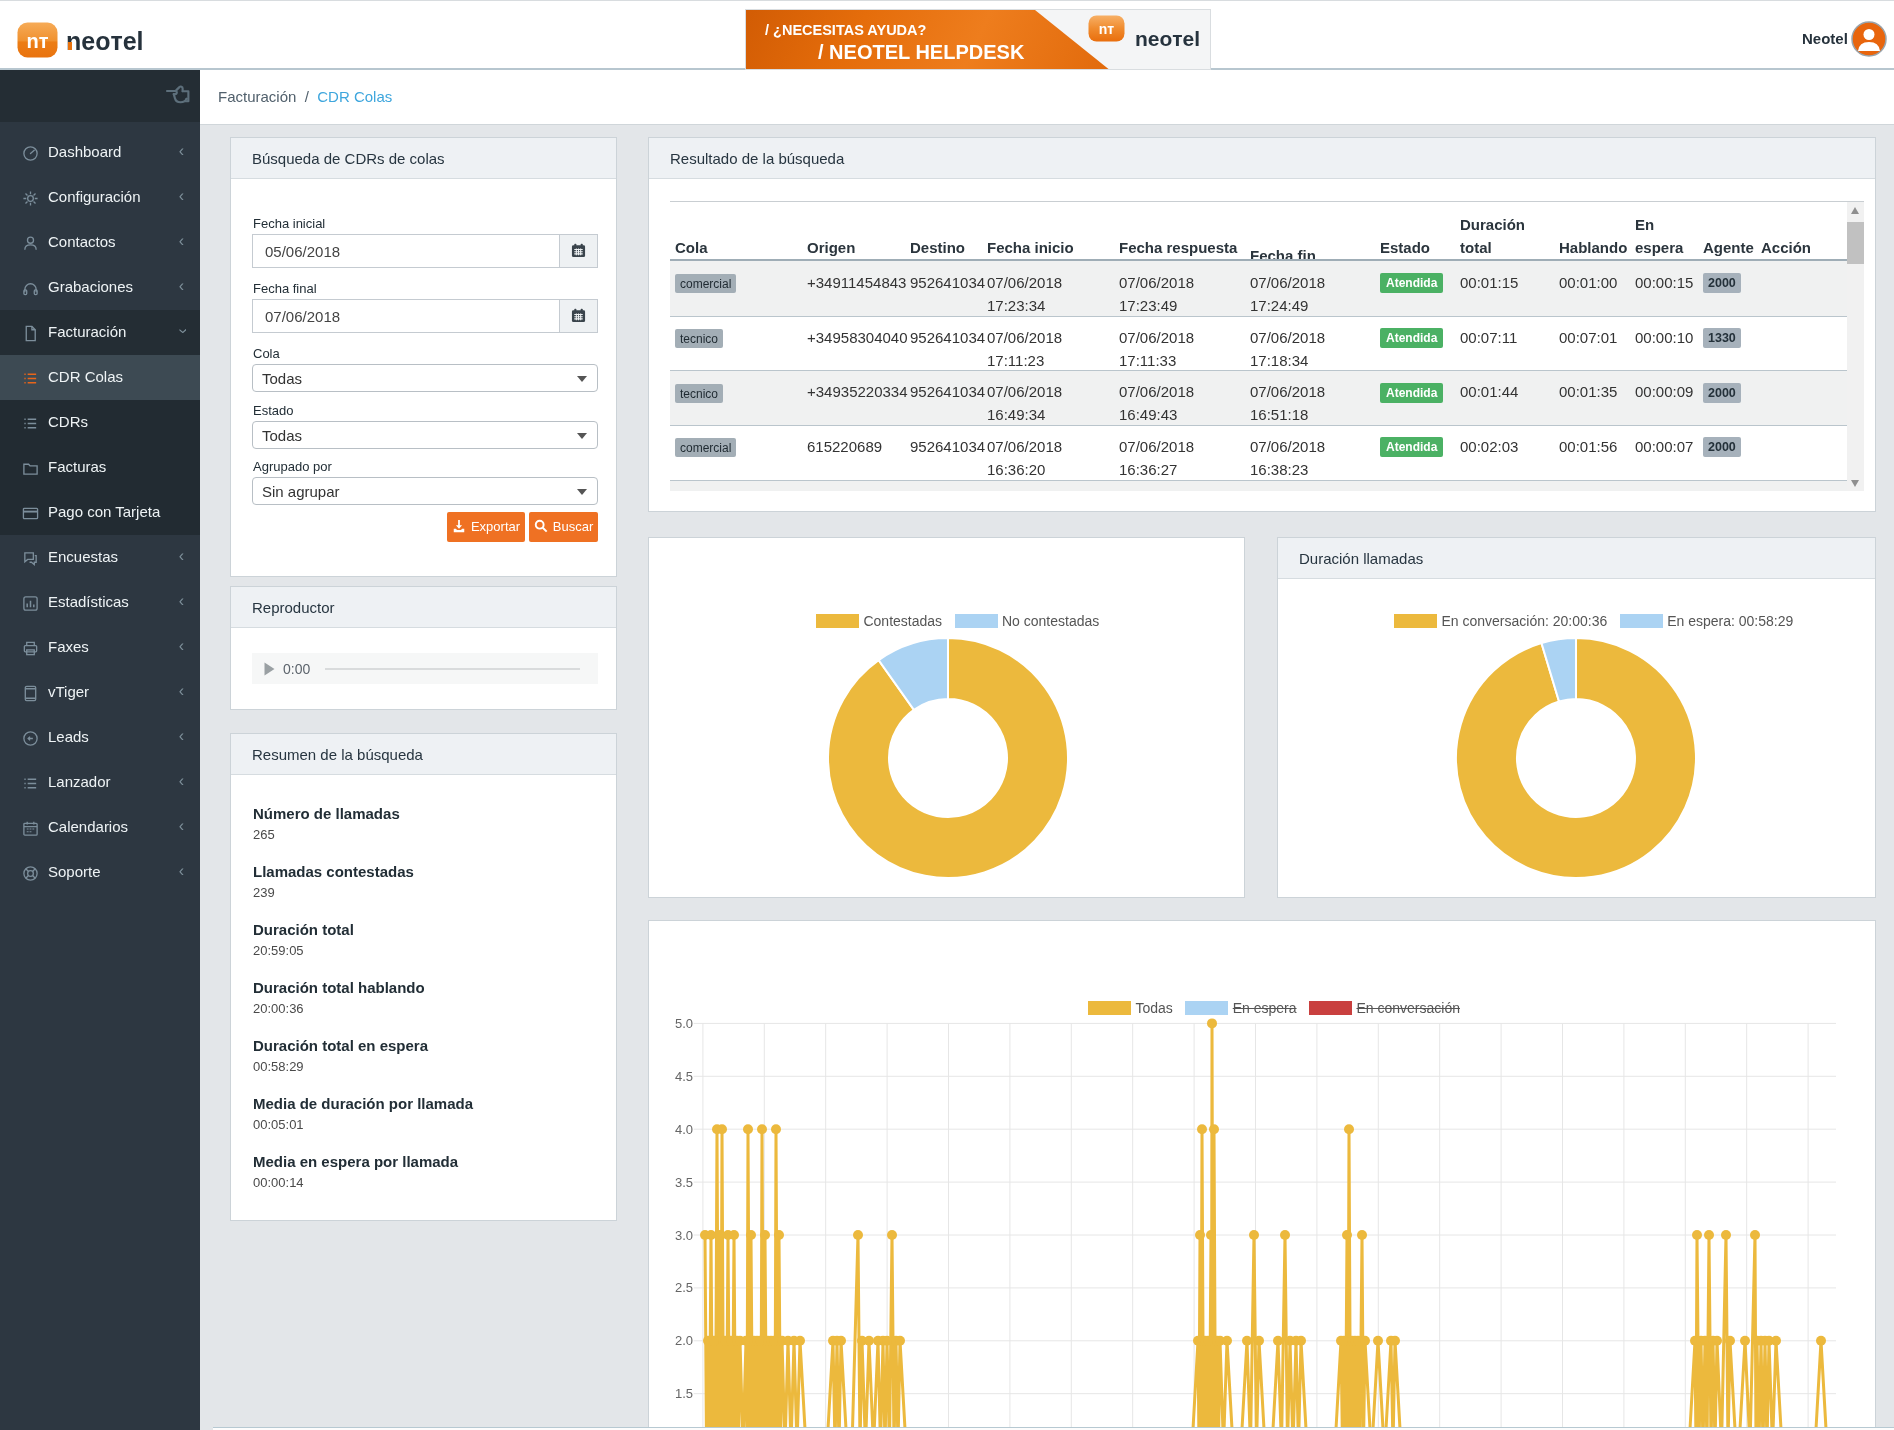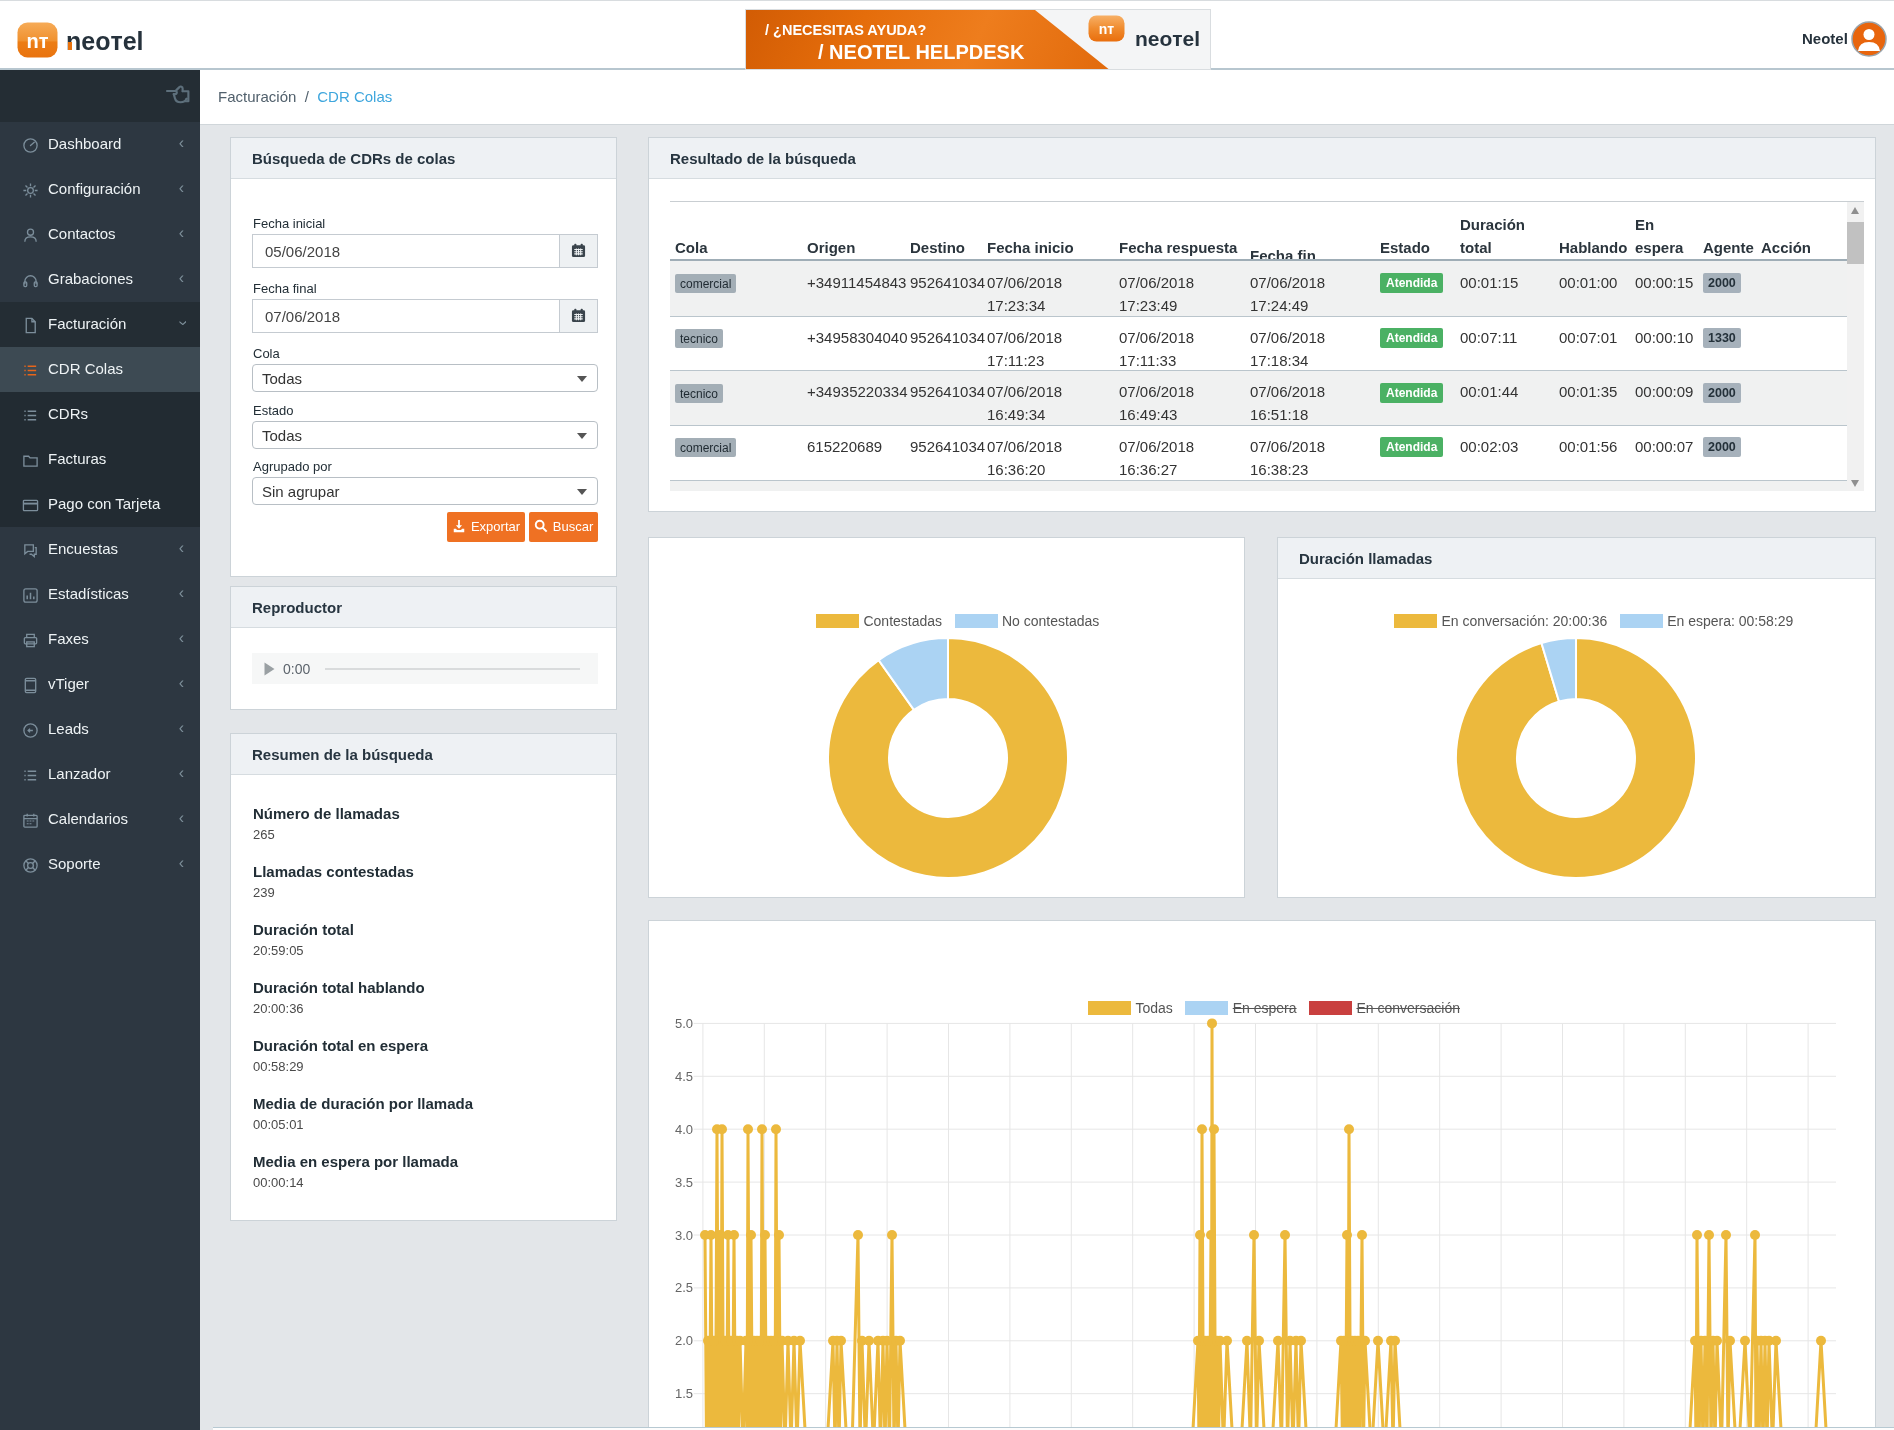--- a/index.html
+++ b/index.html
@@ -9,21 +9,21 @@
 .item{position:relative;height:45px;color:#eef3f5;font-size:15px;}
 .item .mi{position:absolute;left:22px;top:15px;}
 .item .lbl{position:absolute;left:48px;top:13px;}
 .item .arr{position:absolute;right:16px;top:12px;color:#7d8f9a;font-size:16px;}
 .item.parent{background:#242d34;}
 .item.sub{background:#222b32;}
 .item.active{background:#3d4a53;}
 .arrdn{transform:rotate(-90deg);}
 .bc{position:absolute;left:200px;top:70px;width:1694px;height:55px;background:#fff;border-bottom:1px solid #d0d6da;}
 .panel{position:absolute;background:#fff;border:1px solid #ccd3d8;}
-.phead{position:relative;height:41px;background:#eef1f4;border-bottom:1px solid #d6dce0;font-weight:bold;font-size:15px;color:#273540;line-height:41px;padding-left:21px;}
+.phead{position:relative;height:41px;background:#eef1f4;border-bottom:1px solid #d6dce0;font-weight:normal;font-size:15px;color:#273540;line-height:41px;padding-left:21px;}
 .flabel{position:absolute;left:22px;font-weight:normal;font-size:13px;color:#222e36;}
 .finput{position:absolute;left:21px;width:346px;height:34px;border:1px solid #c5cbd1;background:#fff;padding-left:12px;}
 .finput .tx{position:absolute;left:12px;top:8px;font-size:15px;color:#444;}
 .finput .calbtn{position:absolute;right:0;top:0;width:38px;height:32px;background:#eef1f3;border-left:1px solid #c5cbd1;text-align:center;}
 .fselect{position:absolute;left:21px;width:346px;height:28px;border:1px solid #b8bfc5;border-radius:4px;background:#fff;}
 .fselect .tx{position:absolute;left:9px;top:5px;font-size:15px;color:#333;}
 .fselect .car{position:absolute;right:10px;top:11px;width:0;height:0;border-left:5px solid transparent;border-right:5px solid transparent;border-top:6px solid #555;}
 .obtn{position:absolute;height:30px;background:#ef7123;color:#fff;font-size:13px;text-align:center;line-height:30px;border-radius:2px;}
 .badge-gray{background:#a3aeb6;color:#1f2a31;font-size:12px;padding:2.5px 5px;border-radius:2px;}
 .badge-green{background:#4bb164;color:#fff;font-size:12px;font-weight:bold;padding:3px 6px;border-radius:2px;}
@@ -80,21 +80,21 @@
 <div class="sidebar">
   <div class="sb-top">
 <svg width="30" height="30" viewBox="0 0 24 24" style="position:absolute;left:163px;top:11px;" fill="none" stroke="#5d6f7b" stroke-width="1.7" stroke-linejoin="round" stroke-linecap="round">
   <path d="M10.5 7.5 l2.6-2.6 a1.5 1.5 0 0 1 2.6 1.1 v2.2"></path>
   <path d="M3.2 8 h6.6 a1.25 1.25 0 0 1 0 2.5 h-1.2"></path>
   <path d="M8.6 10.5 l0.9 3.2 c0.5 1.9 1.7 3.3 4.5 3.3 c2.4 0 4.1-1.1 4.7-2.8"></path>
   <path d="M15.7 8.2 h4.6 v8 h-2.5"></path>
   <circle cx="19" cy="14.2" r="0.9" fill="#5d6f7b" stroke="none"></circle>
 </svg>
 </div>
-  <div style="position:absolute;top:52px;width:200px;">
+  <div style="position:absolute;top:60px;width:200px;">
   <div class="item ">
         <svg class="mi" width="17" height="17" viewBox="0 0 18 18" fill="none" stroke="#7c8e9b" stroke-width="1.4">
           <circle cx="9" cy="9" r="7"></circle>
           <path d="M9 9 L13 5.5" stroke-linecap="round"></path>
         </svg>
         <span class="lbl">Dashboard</span>
         <span class="arr">‹</span>
       </div>
 <div class="item ">
         <svg class="mi" width="17" height="17" viewBox="0 0 18 18" fill="none" stroke="#7c8e9b" stroke-width="1.4">

